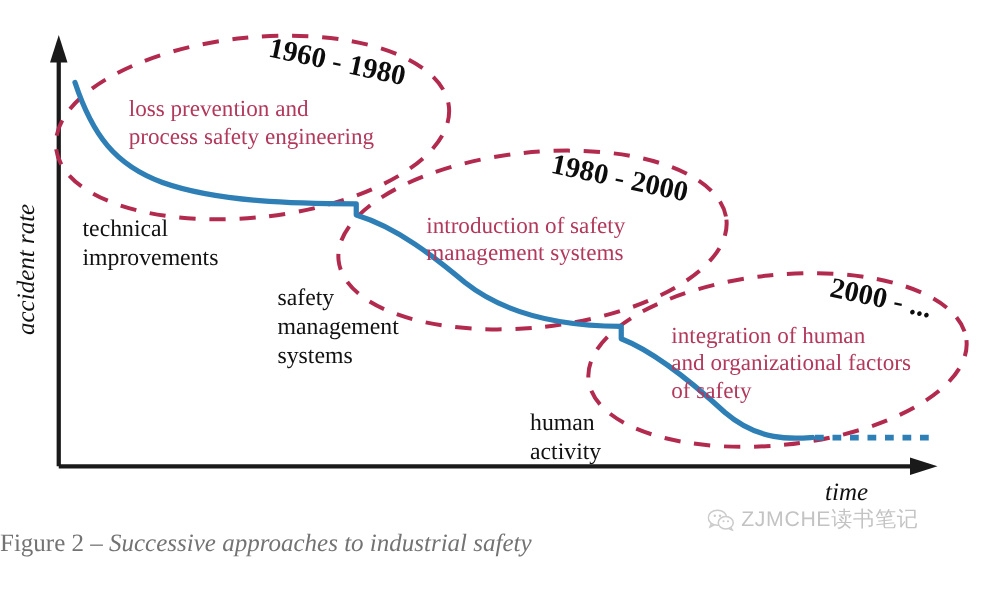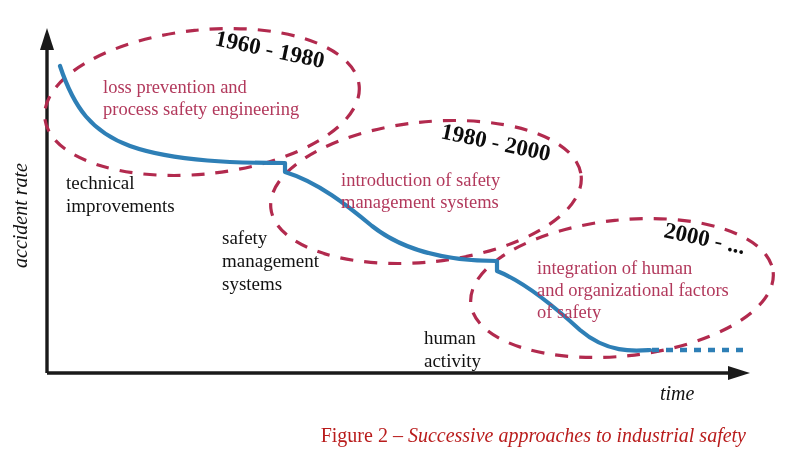--- a/index.html
+++ b/index.html
@@ -17,22 +17,22 @@
 
   .ellipse-d{fill:none;stroke:#b22a4e;stroke-width:3.2;stroke-linecap:butt;
              stroke-dasharray:13 11;}
 
   text{dominant-baseline:auto;}
   .axislabel{font-family:"Liberation Serif",serif;font-style:italic;font-size:20px;fill:#111;}
   .blacklabel{font-family:"Liberation Serif",serif;font-size:19px;fill:#121212;}
   .redlabel{font-family:"Liberation Serif",serif;font-size:18.5px;fill:#b2395c;}
   .yearlabel{font-family:"Liberation Serif",serif;font-weight:bold;font-size:23px;fill:#0d0d0d;}
 
-  .caption{position:absolute;left:0;top:424px;width:746px;text-align:right;
-           font-family:"Liberation Serif",serif;font-size:20px;color:#b91c1c;}
+  .caption{position:absolute;left:0;top:424px;width:746px;text-align:left;
+           font-family:"Liberation Serif",serif;font-size:20px;color:#737373;}
   .caption .cap-figno{font-style:normal;}
   .caption .cap-text{font-style:italic;}
 
   .watermark{position:absolute;left:566px;top:404px;display:flex;align-items:center;
              gap:5px;color:#b9b9b9;font-family:"Liberation Sans",sans-serif;
              font-size:17px;letter-spacing:.5px;opacity:.85;}
   .wm-icon{width:22px;height:18px;position:relative;flex:none;}
 </style>
 </head>
 <body>
@@ -90,18 +90,33 @@
     <g>
       <text class="yearlabel" transform="translate(663,237) rotate(12)">2000 - ...</text>
       <text class="redlabel" x="537" y="274">integration of human</text>
       <text class="redlabel" x="537" y="296">and organizational factors</text>
       <text class="redlabel" x="537" y="318">of safety</text>
       <text class="blacklabel" x="424" y="344">human</text>
       <text class="blacklabel" x="424" y="367">activity</text>
     </g>
   </svg>
 
+  <div class="watermark">
+    <span class="wm-icon">
+      <svg viewBox="0 0 22 18" width="22" height="18">
+        <ellipse cx="8" cy="7.2" rx="7.4" ry="6" fill="none" stroke="#c2c2c2" stroke-width="1.2"></ellipse>
+        <path d="M3.2,11.6 L2,14.6 L5.2,13" fill="none" stroke="#c2c2c2" stroke-width="1.2"></path>
+        <circle cx="5.8" cy="5.6" r="1" fill="#c2c2c2"></circle>
+        <circle cx="10" cy="5.6" r="1" fill="#c2c2c2"></circle>
+        <ellipse cx="14.6" cy="11.2" rx="6" ry="5" fill="#fff" stroke="#c2c2c2" stroke-width="1.2"></ellipse>
+        <path d="M18.6,14.8 L19.8,17 L17.2,16" fill="none" stroke="#c2c2c2" stroke-width="1.2"></path>
+        <circle cx="12.8" cy="10" r="0.85" fill="#c2c2c2"></circle>
+        <circle cx="16.4" cy="10" r="0.85" fill="#c2c2c2"></circle>
+      </svg>
+    </span>
+    <span>ZJMCHE读书笔记</span>
+  </div>
 
   <div class="caption">
     <span class="cap-figno">Figure 2</span><span class="cap-figno"> – </span><span class="cap-text">Successive approaches to industrial safety</span>
   </div>
 
 </div>
 
 </body></html>

